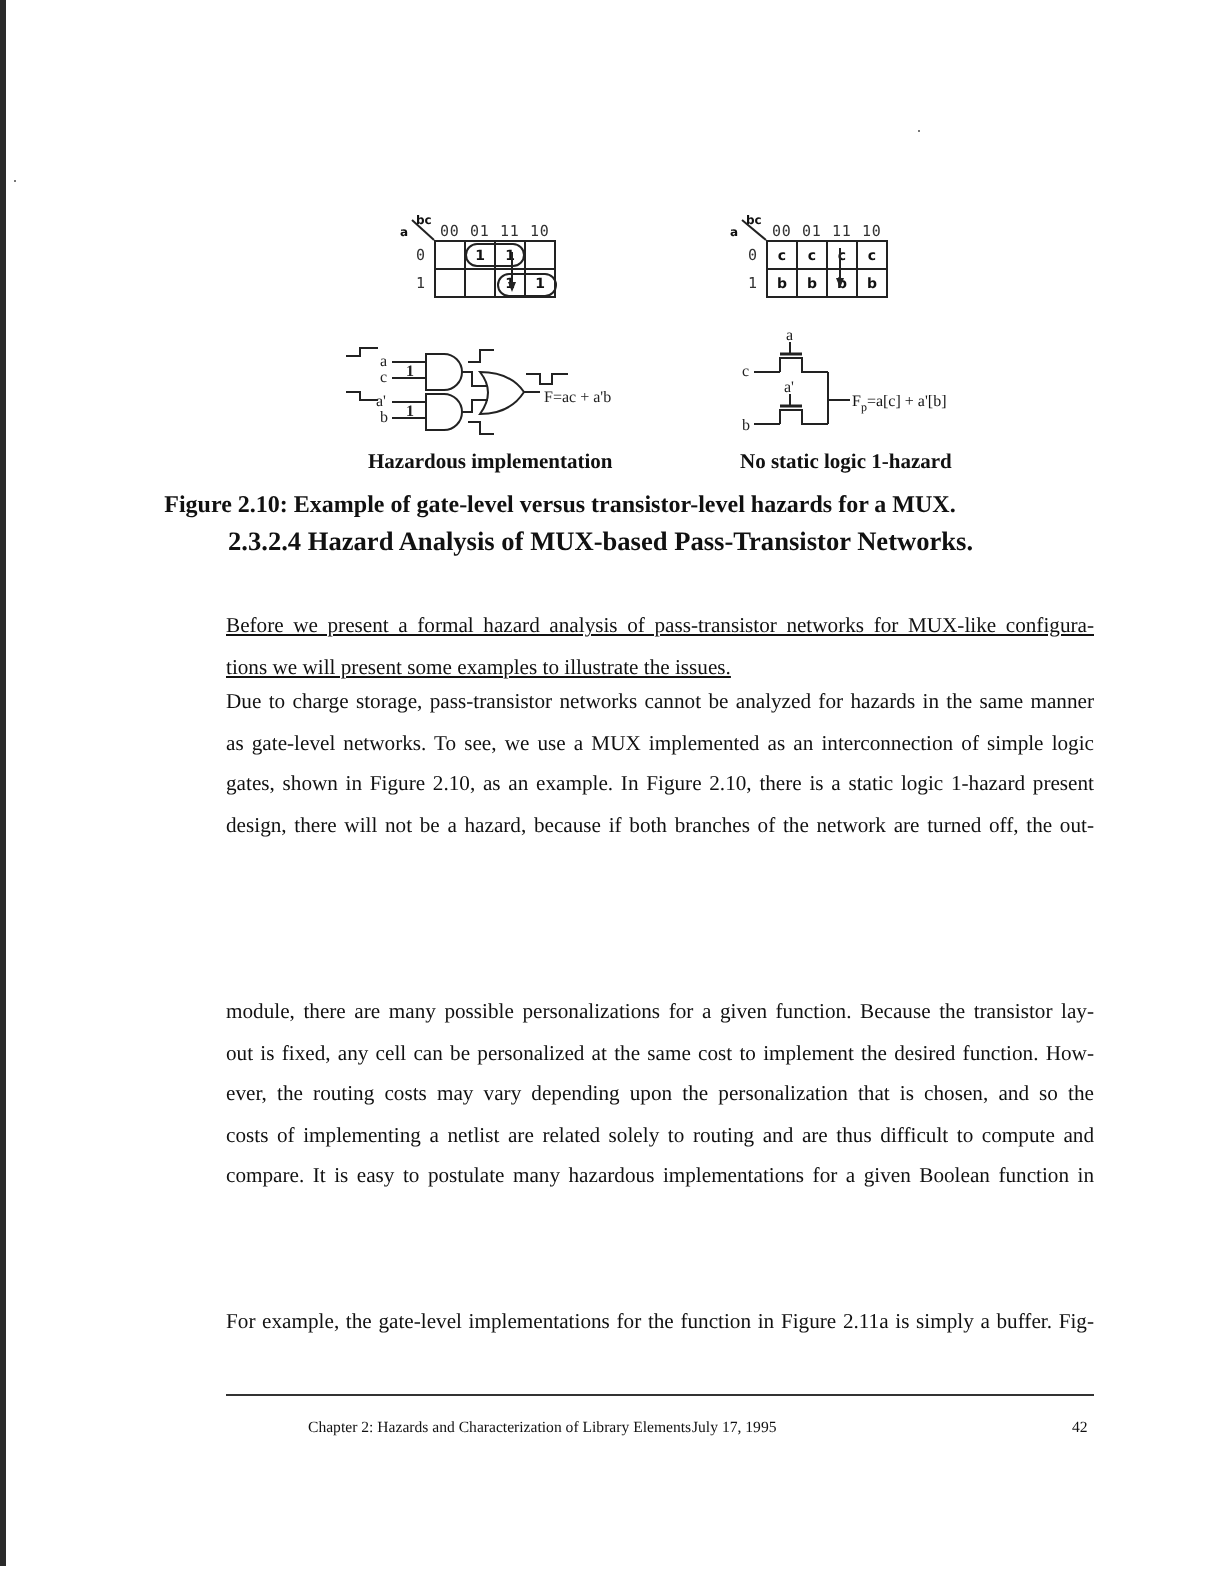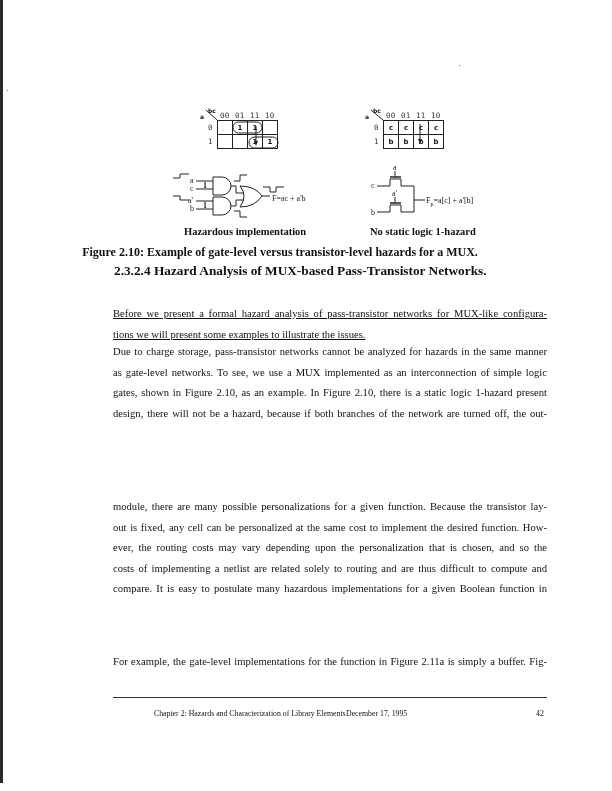--- a/index.html
+++ b/index.html
@@ -196,14 +196,14 @@
   <span class="line">costs of implementing a netlist are related solely to routing and are thus difficult to compute and</span>
   <span class="line">compare. It is easy to postulate many hazardous implementations for a given Boolean function in</span>
 </div>
 
 <div class="para" style="top:652px;">
   <span class="line">For example, the gate-level implementations for the function in Figure 2.11a is simply a buffer. Fig-</span>
 </div>
 
 <div class="footer-rule"></div>
 <span class="footer" style="left:113px;margin-left:41px;">Chapter 2: Hazards and Characterization of Library Elements</span>
-<span class="footer" style="left:346px;">December 17, 1995</span>
+<span class="footer" style="left:346px;">July 17, 1995</span>
 <span class="footer" style="left:536px;">42</span>
 
 </body></html>

